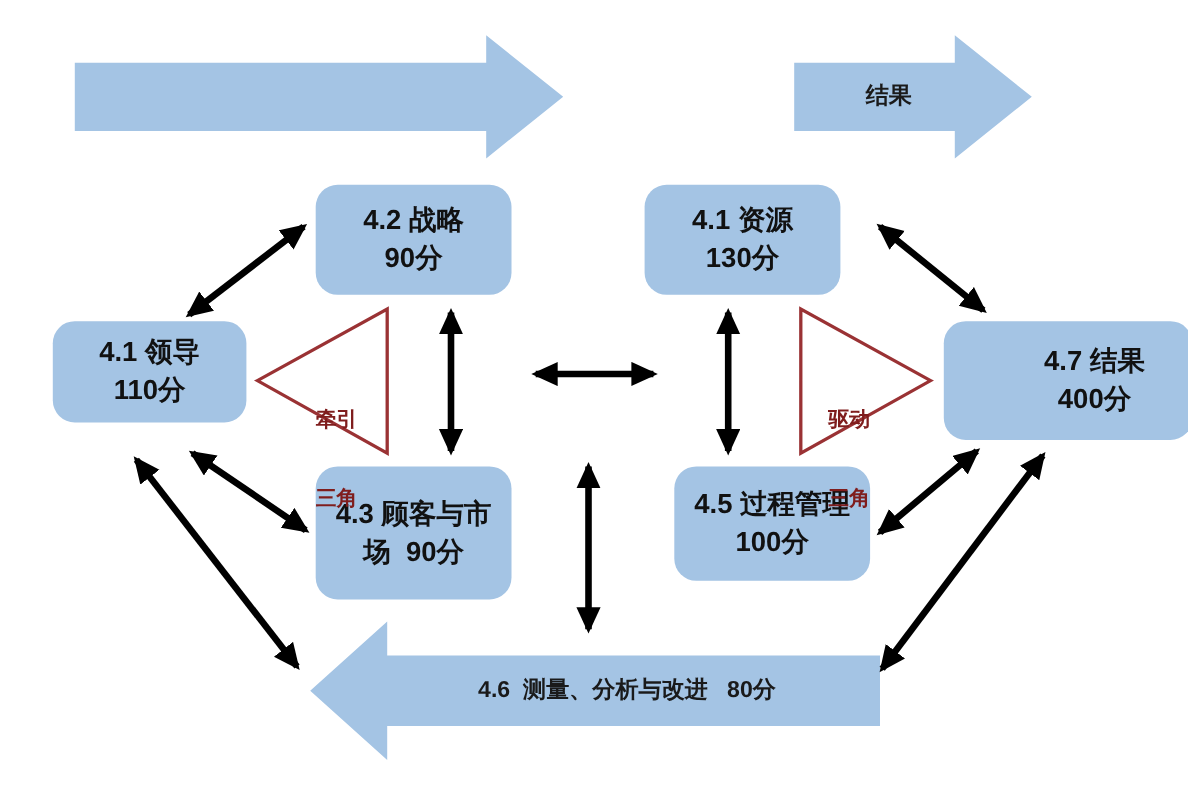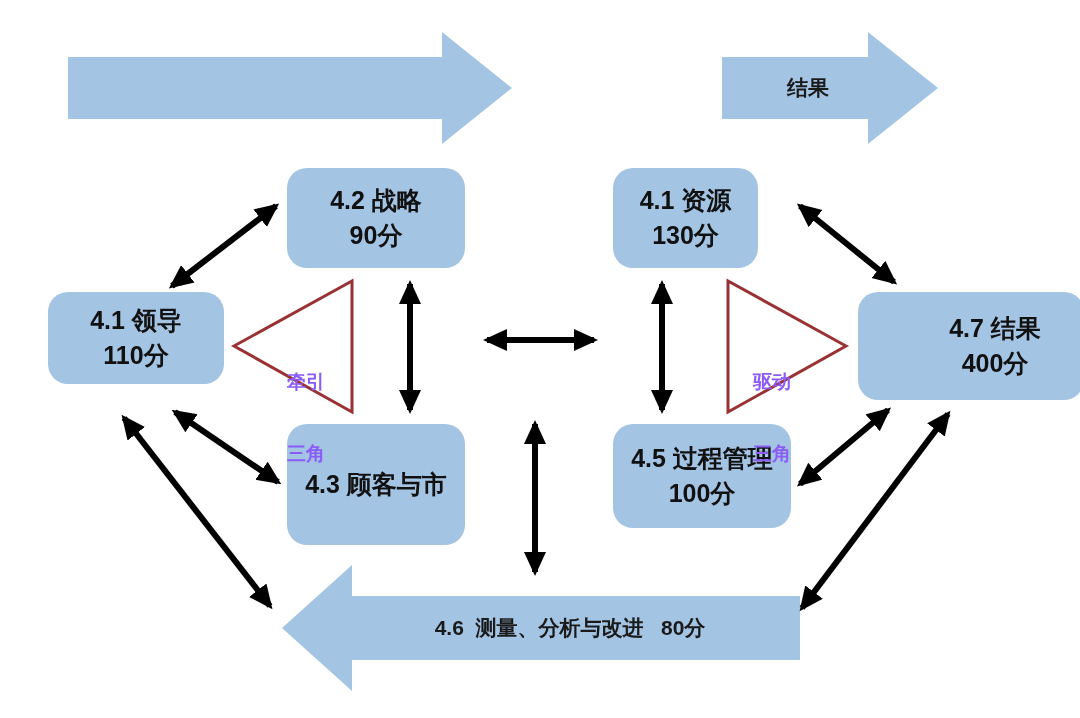--- a/index.html
+++ b/index.html
@@ -15,21 +15,21 @@
   .tri-shape{fill:#ffffff;stroke:#9A3234;stroke-width:3;}
   .connector{stroke:#000000;stroke-width:6;}
   .label{
     position:absolute;
     color:#1a1a1a;
     font-weight:bold;
     text-align:center;
     white-space:pre-wrap;
   }
   .arrow-label{font-size:21px;line-height:28px;}
-  .tri-label{font-size:19px;line-height:24px;color:#8b5cf6;}
+  .tri-label{font-size:19px;line-height:24px;color:#7f1d1d;}
   .box{
     position:absolute;
     background:#A4C4E4;
     border-radius:20px;
     display:flex;
     flex-direction:column;
     align-items:center;
     justify-content:center;
     color:#111;
     font-weight:bold;
@@ -71,37 +71,38 @@
   </svg>
 
   <div class="label arrow-label" style="left:733px;top:74px;width:150px;">结果</div>
   <div class="label arrow-label" style="left:340px;top:614px;width:460px;">4.6  测量、分析与改进   80分</div>
 
   <div class="box" style="left:287px;top:168px;width:178px;height:100px;">
     <div>4.2 战略</div>
     <div>90分</div>
   </div>
 
-  <div class="box" style="left:613px;top:168px;width:145px;height:100px;">
+  <div class="box" style="left:586px;top:168px;width:178px;height:100px;">
     <div>4.1 资源</div>
     <div>130分</div>
   </div>
 
   <div class="box" style="left:48px;top:292px;width:176px;height:92px;">
     <div>4.1 领导</div>
     <div>110分</div>
   </div>
 
   <div class="box" style="left:858px;top:292px;width:178px;height:108px;padding-left:48px;">
     <div>4.7 结果</div>
     <div>400分</div>
   </div>
 
   <div class="box" style="left:287px;top:424px;width:178px;height:121px;">
     <div>4.3 顾客与市</div>
+    <div>场  90分</div>
   </div>
 
   <div class="box" style="left:613px;top:424px;width:178px;height:104px;">
     <div>4.5 过程管理</div>
     <div>100分</div>
   </div>
 
   <div class="label tri-label" style="left:266px;top:322px;width:80px;">
     <div>牵引</div>
     <div>三角</div>

